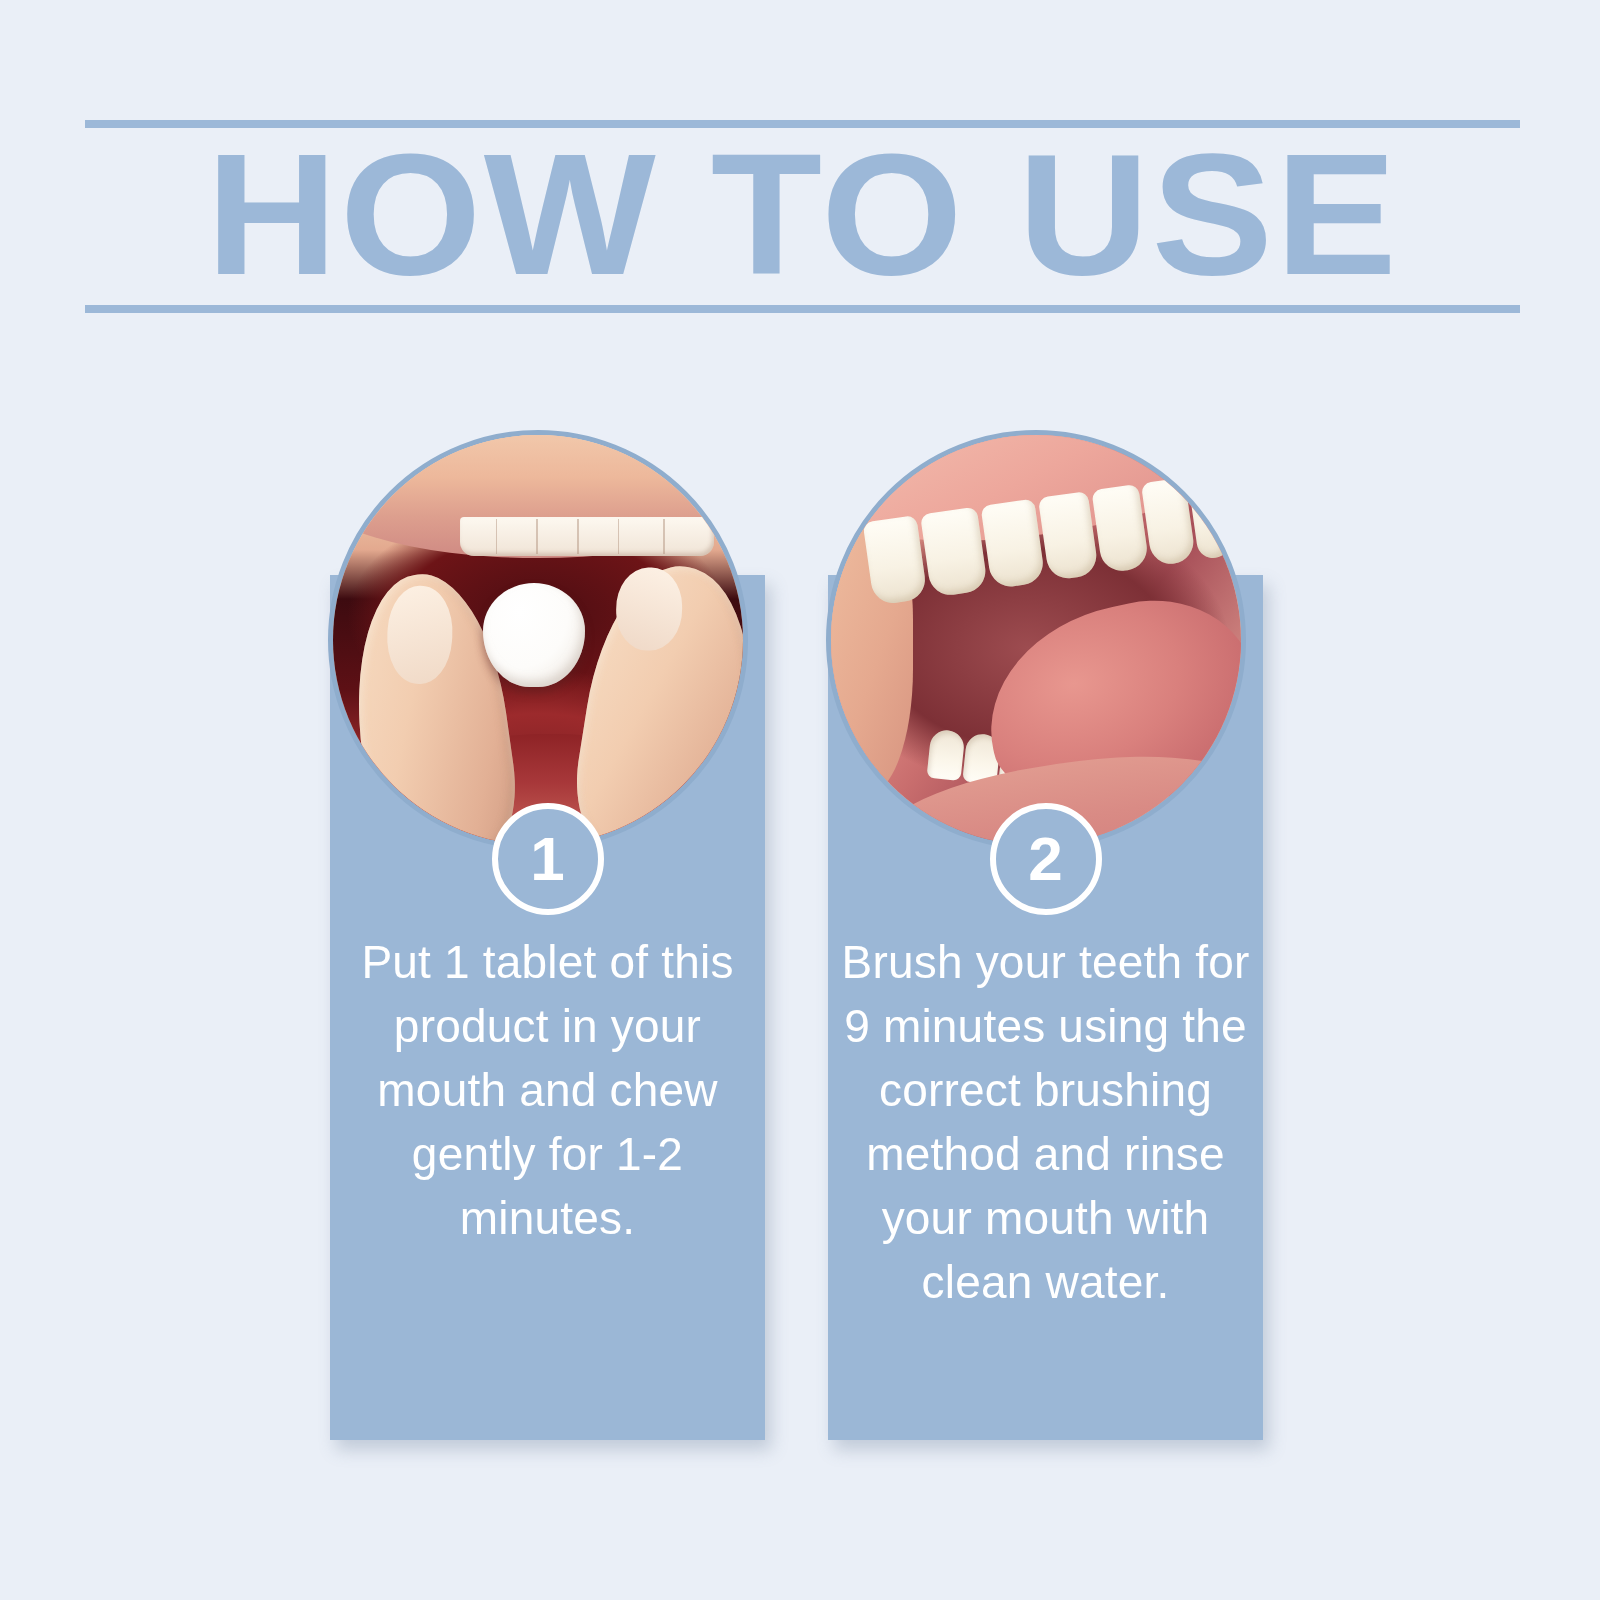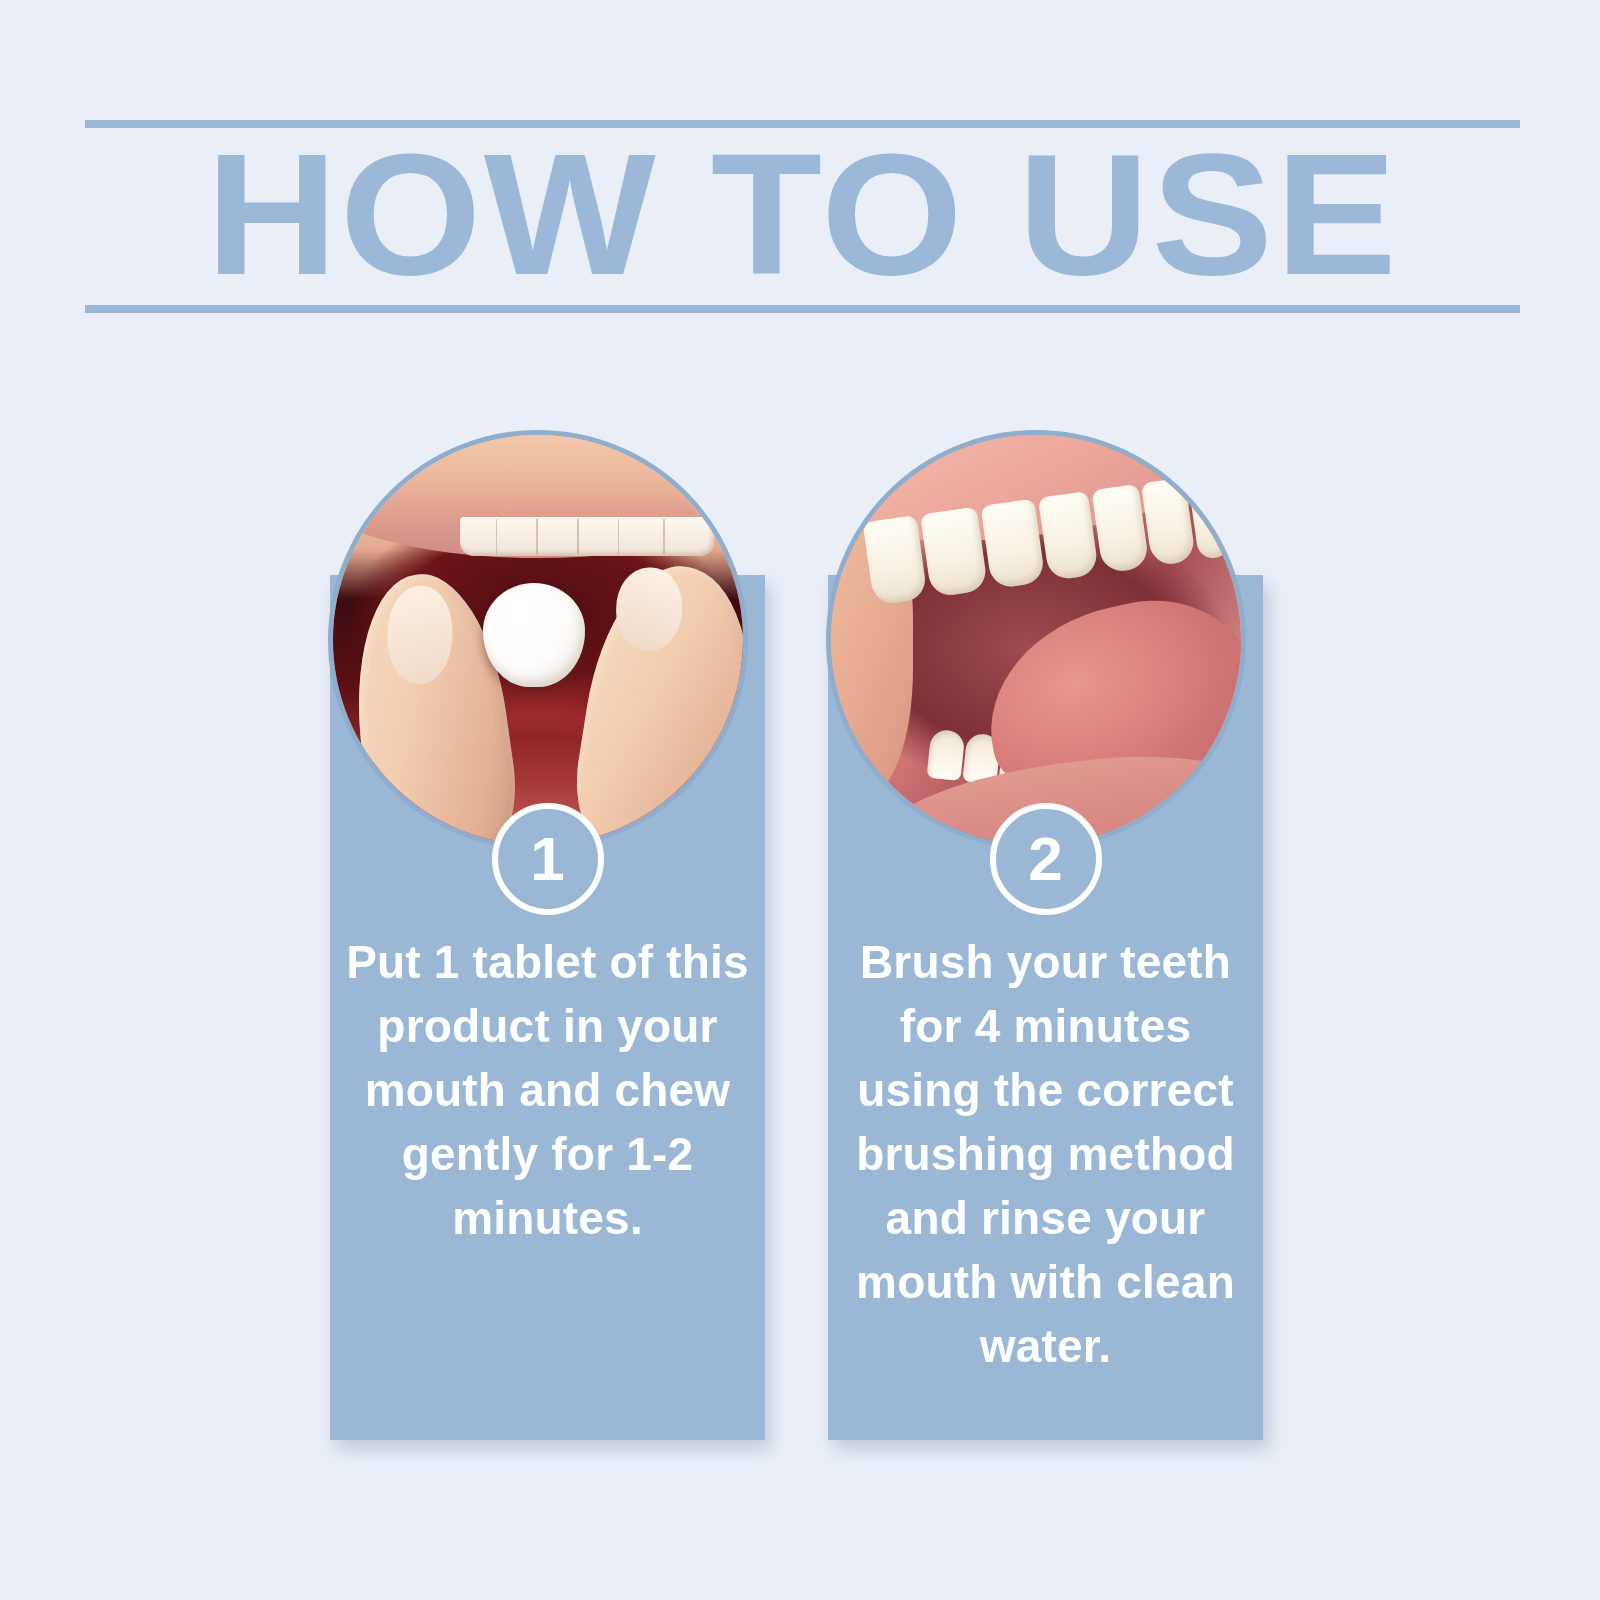--- a/index.html
+++ b/index.html
@@ -292,21 +292,21 @@
   
   .step-text {
     position: absolute;
     left: 12px;
     top: 355px;
     width: 411px;
     text-align: center;
     color: #ffffff;
     font-size: 46px;
     line-height: 64px;
-    font-weight: 700;
+    font-weight: 400;
     letter-spacing: 0.2px;
   }
 </style>
 </head>
 <body>
 
 <div id="header">
   <div class="rule top"></div>
   <div id="page-title">HOW TO USE</div>
   <div class="rule bottom"></div>
@@ -360,16 +360,16 @@
           <i style="left:40%;width:19%"></i>
           <i style="left:60%;width:19%"></i>
           <i style="left:80%;width:18%"></i>
         </div>
         <div class="photo2-tongue"></div>
         <div class="photo2-lowerlip"></div>
       </div>
     </div>
 
     <div class="step-badge">2</div>
-    <div class="step-text">Brush your teeth for 4 minutes using the correct brushing method and rinse your mouth with clean water.</div>
+    <div class="step-text">Brush your teeth for 9 minutes using the correct brushing method and rinse your mouth with clean water.</div>
   </div>
 
 </div>
 
 </body></html>

